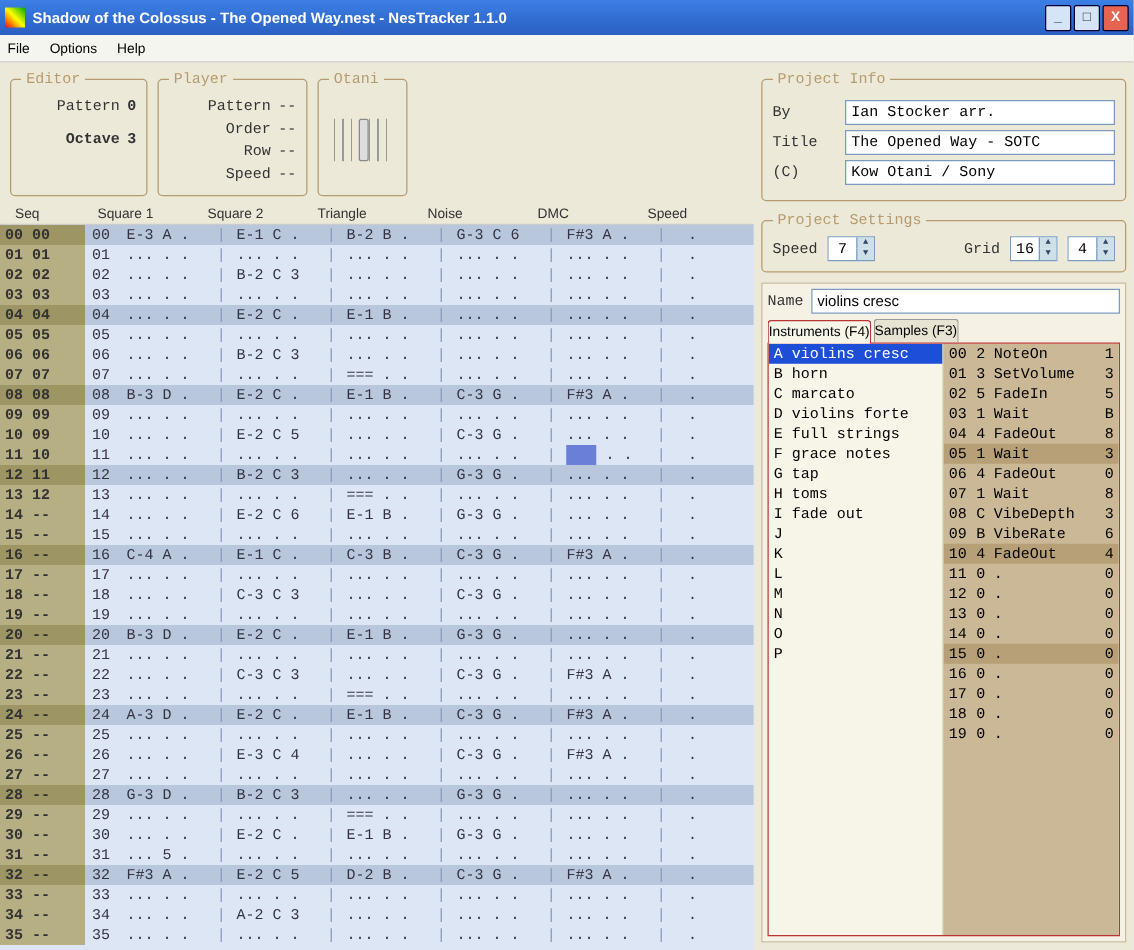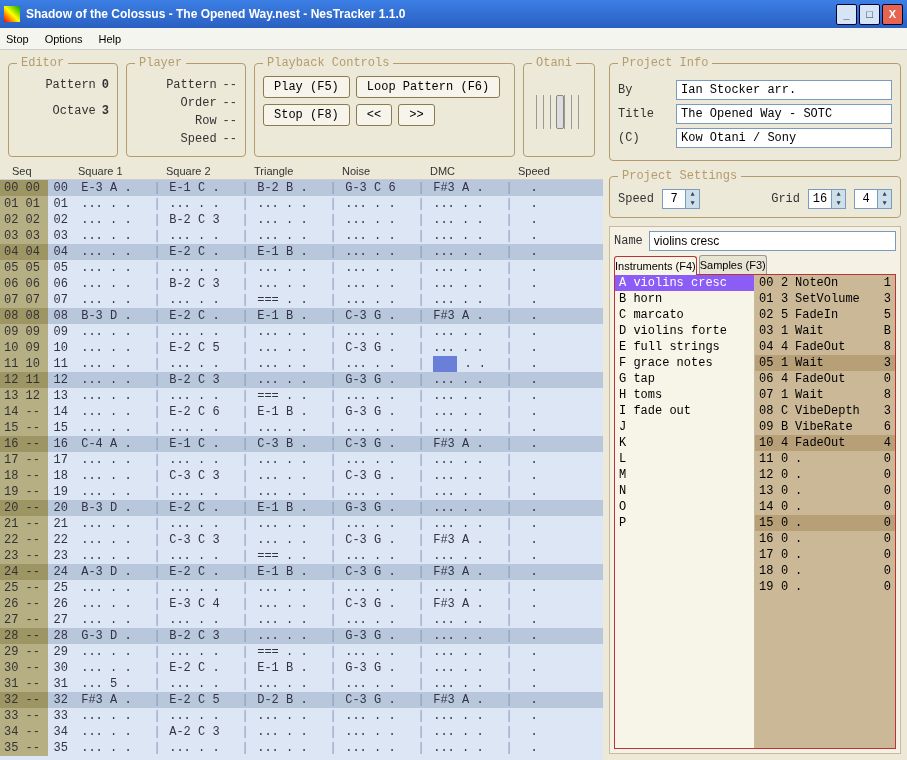--- a/index.html
+++ b/index.html
@@ -25,21 +25,21 @@
   .playback-panel { flex:1;}
   .btn { font-family:"Courier New",monospace; font-size:12px; background:#F6F4EB; border:1px solid #8A7A4E; border-radius:3px; padding:3px 10px; cursor:pointer; display:inline-block;}
   .btn-row { display:flex; gap:6px; margin-bottom:6px;}
   .gain-panel { width:72px; display:flex; align-items:center; justify-content:center;}
   .slider { width:46px; height:34px; background:repeating-linear-gradient(90deg,#999 0 1px,transparent 1px 7px); position:relative;}
   .slider .thumb { position:absolute; top:0; left:20px; width:8px; height:34px; background:#DDD; border:1px solid #888; border-radius:2px;}
   .track-header { display:flex; font-size:11px; color:#333; padding:2px 0 2px 4px; background:#ECE9D8; border-bottom:1px solid #ccc;}
   .track-header > div { text-align:left;}
   .trackview { flex:1; overflow:hidden; background:#DDE6F5; font-family:"Courier New",monospace; font-size:12px; line-height:16px; color:#334;}
   .trow { display:flex; white-space:pre;}
-  .trow .seq { width:48px; background:#B7AF84; color:#333; padding-left:4px;}
+  .trow .seq { width:68px; background:#B7AF84; color:#333; padding-left:4px;font-weight:bold;}
   .trow .idx { width:26px; text-align:right; padding-right:6px;}
   .trow .cell { width:78px; }
   .trow .sep { width:10px; text-align:center; color:#8898B8;}
   .trow.hl { background:#B8C7DC;}
   .trow.hl .seq { background:#9E9565;}
   .trow .cursor { background:#6A7FD8; color:#6A7FD8; display:inline-block; width:24px;}
   .spcell { width:40px; text-align:center;}
   .info-panel .row { display:flex; align-items:center; gap:8px; margin:4px 0;}
   .info-panel .row .lbl { width:50px; text-align:left;}
   .textin { font-family:"Courier New",monospace; font-size:12px; border:1px solid #7A9AC0; padding:2px 4px; background:#fff; flex:1;}
@@ -47,21 +47,21 @@
   .spin input { border:none; width:22px; text-align:center; font-family:"Courier New",monospace; font-size:12px;}
   .spin .arrows { display:flex; flex-direction:column;}
   .spin .arrows div { width:14px; height:9px; background:#CDE0E8; border-left:1px solid #7A9AC0; font-size:7px; text-align:center; line-height:9px; cursor:pointer; color:#346;}
   .namefield { border:1px solid #7A9AC0; background:#fff; padding:2px 4px; font-family:Liberation Sans, sans-serif; font-size:12px; flex:1;}
   .tabs { display:flex; margin-top:4px;}
   .tab { border:1px solid #999; border-bottom:none; padding:3px 0; background:#E8E4D4; font-size:11px; cursor:pointer; border-radius:3px 3px 0 0; margin-right:2px;}
   .tab.active { background:#F7F4E8; border-color:#B33; position:relative; top:1px;}
   .lists { flex:1; display:flex; border:1px solid #B33; background:#F7F4E8; overflow:hidden;}
   .instlist { width:140px; border-right:1px solid #C8BCA0; background:#F7F4E8; overflow:auto;}
   .instlist .item { padding:1px 4px; font-family:"Courier New",monospace; font-size:12px; white-space:pre; cursor:pointer;}
-  .instlist .item.sel { background:#8b5cf6; color:#fff;font-family:Liberation Mono, monospace;}
+  .instlist .item.sel { background:#1d4ed8; color:#fff;font-family:Liberation Mono, monospace;}
   .maclist { flex:1; background:#CBB896; overflow:auto;}
   .maclist .mrow { padding:1px 4px; font-family:"Courier New",monospace; font-size:12px; white-space:pre; display:flex;}
   .maclist .mrow.alt { background:#B7A078;}
   .maclist .mrow .c1 { width:22px;}
   .maclist .mrow .c2 { width:14px;}
   .maclist .mrow .c3 { flex:1;}
   .maclist .mrow .c4 { width:14px; text-align:right;}
   .lowerright { flex:1; display:flex; flex-direction:column; border:1px solid #C8BCA0; background:#F5F1E4; padding:4px;}
 </style>
 </head>
@@ -70,36 +70,36 @@
 <div class="titlebar">
   <div class="icon"></div>
   <span>Shadow of the Colossus - The Opened Way.nest - NesTracker 1.1.0</span>
   <div class="spacer"></div>
   <div class="winbtn">_</div>
   <div class="winbtn">□</div>
   <div class="winbtn close">X</div>
 </div>
 
 <div class="menubar">
-  <span>Stop</span>
+  <span>File</span>
   <span>Options</span>
   <span>Help</span>
 </div>
 
 <div class="content">
   <div class="left">
     <div class="panels">
       <fieldset class="panel editor-panel">
         <legend>Editor</legend>
         <div class="mono">
           <div class="row">
               <span class="lbl">Pattern</span>
               <b>0</b>
             </div>
-          <div class="row" style="margin-top:8px;">
+          <div class="row" style="margin-top:8px;font-weight:bold;">
               <span class="lbl">Octave</span>
               <b>3</b>
             </div>
         </div>
       </fieldset>
       <fieldset class="panel player-panel">
         <legend>Player</legend>
         <div class="mono">
           <div class="row">
               <span class="lbl">Pattern</span>
@@ -110,32 +110,20 @@
               <span>--</span>
             </div>
           <div class="row">
               <span class="lbl">Row</span>
               <span>--</span>
             </div>
           <div class="row">
               <span class="lbl">Speed</span>
               <span>--</span>
             </div>
-        </div>
-      </fieldset>
-      <fieldset class="panel playback-panel">
-        <legend>Playback Controls</legend>
-        <div class="btn-row">
-          <span class="btn">Play (F5)</span>
-          <span class="btn">Loop Pattern (F6)</span>
-        </div>
-        <div class="btn-row">
-          <span class="btn">Stop (F8)</span>
-          <span class="btn">&lt;&lt;</span>
-          <span class="btn">&gt;&gt;</span>
         </div>
       </fieldset>
       <fieldset class="panel gain-panel">
         <legend>Otani</legend>
         <div class="slider">
             <div class="thumb"></div>
           </div>
       </fieldset>
     </div>
 

